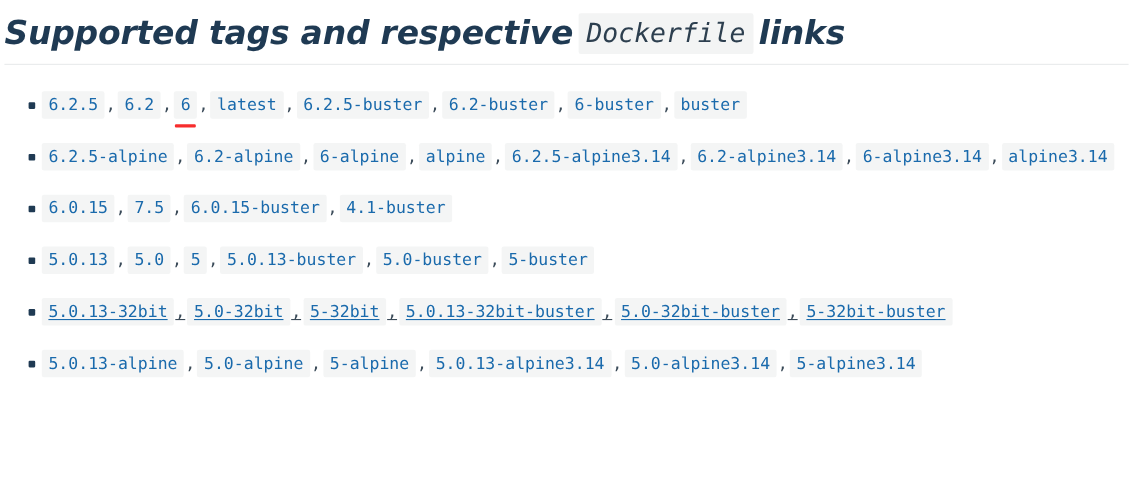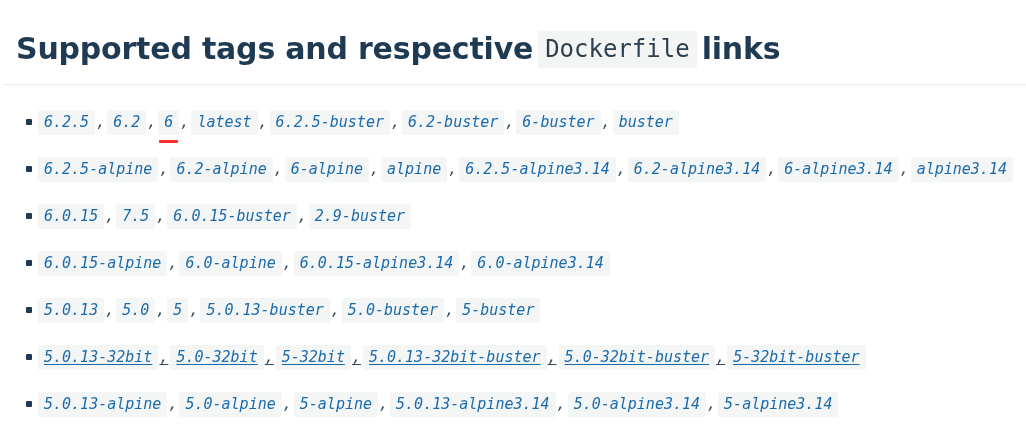--- a/index.html
+++ b/index.html
@@ -20,28 +20,29 @@
     height: 440px;
     position: relative;
     box-sizing: border-box;
   }
 
   
   .heading-wrap {
     padding: 14px 0 0 4px;
   }
   h1.page-title {
-    margin: 12px;
+    margin: 0;
     font-size: 30px;
-    line-height: 46px;
+    line-height: 32px;
     font-weight: bold;
     color: #1f3a53;
     letter-spacing: -0.2px;
     white-space: nowrap;
     font-family: "DejaVu Sans", sans-serif;
+    font-style: italic;
   }
   h1.page-title .code-inline {
     font-family: "DejaVu Sans Mono", monospace;
     font-size: 24px;
     font-weight: normal;
     background: #f3f4f4;
     color: #2d3f4f;
     padding: 4px 7px 5px 7px;
     border-radius: 2px;
     margin: 0 5px;
@@ -80,21 +81,20 @@
     height: 6px;
     background: #1f3a53;
     border-radius: 1px;
     display: block;
   }
 
   .tag-line {
     font-family: "DejaVu Sans Mono", monospace;
     font-size: 15px;
     color: #1f6fb0;
-    font-style: italic;
   }
 
   .tag {
     background: #f4f5f5;
     color: #1a6aac;
     padding: 3px 6px 4px 6px;
     border-radius: 2px;
     position: relative;
     display: inline-block;
     line-height: 18px;
@@ -134,20 +134,19 @@
 <div class="page">
 
   <div class="heading-wrap">
     <h1 class="page-title"><span>Supported tags and respective</span><code class="code-inline">Dockerfile</code><span>links</span></h1>
     <div class="title-rule"></div>
   </div>
 
   <ul class="tag-list" id="tag-list">
       <li class="tag-row"><span class="bullet"></span><span class="tag-line"><span class="tag">6.2.5</span><span class="sep">,</span><span class="tag">6.2</span><span class="sep">,</span><span class="tag marked">6</span><span class="sep">,</span><span class="tag">latest</span><span class="sep">,</span><span class="tag">6.2.5-buster</span><span class="sep">,</span><span class="tag">6.2-buster</span><span class="sep">,</span><span class="tag">6-buster</span><span class="sep">,</span><span class="tag">buster</span></span></li>
       <li class="tag-row"><span class="bullet"></span><span class="tag-line"><span class="tag">6.2.5-alpine</span><span class="sep">,</span><span class="tag">6.2-alpine</span><span class="sep">,</span><span class="tag">6-alpine</span><span class="sep">,</span><span class="tag">alpine</span><span class="sep">,</span><span class="tag">6.2.5-alpine3.14</span><span class="sep">,</span><span class="tag">6.2-alpine3.14</span><span class="sep">,</span><span class="tag">6-alpine3.14</span><span class="sep">,</span><span class="tag">alpine3.14</span></span></li>
-      <li class="tag-row"><span class="bullet"></span><span class="tag-line"><span class="tag">6.0.15</span><span class="sep">,</span><span class="tag">7.5</span><span class="sep">,</span><span class="tag">6.0.15-buster</span><span class="sep">,</span><span class="tag">2.9-buster</span></span></li>
-      <li class="tag-row"><span class="bullet"></span><span class="tag-line"><span class="tag">6.0.15-alpine</span><span class="sep">,</span><span class="tag">6.0-alpine</span><span class="sep">,</span><span class="tag">6.0.15-alpine3.14</span><span class="sep">,</span><span class="tag">6.0-alpine3.14</span></span></li>
+      <li class="tag-row"><span class="bullet"></span><span class="tag-line"><span class="tag">6.0.15</span><span class="sep">,</span><span class="tag">7.5</span><span class="sep">,</span><span class="tag">6.0.15-buster</span><span class="sep">,</span><span class="tag">4.1-buster</span></span></li>
       <li class="tag-row"><span class="bullet"></span><span class="tag-line"><span class="tag">5.0.13</span><span class="sep">,</span><span class="tag">5.0</span><span class="sep">,</span><span class="tag">5</span><span class="sep">,</span><span class="tag">5.0.13-buster</span><span class="sep">,</span><span class="tag">5.0-buster</span><span class="sep">,</span><span class="tag">5-buster</span></span></li>
       <li class="tag-row row-links"><span class="bullet"></span><span class="tag-line"><span class="tag">5.0.13-32bit</span><span class="sep">,</span><span class="tag">5.0-32bit</span><span class="sep">,</span><span class="tag">5-32bit</span><span class="sep">,</span><span class="tag">5.0.13-32bit-buster</span><span class="sep">,</span><span class="tag">5.0-32bit-buster</span><span class="sep">,</span><span class="tag">5-32bit-buster</span></span></li>
       <li class="tag-row"><span class="bullet"></span><span class="tag-line"><span class="tag">5.0.13-alpine</span><span class="sep">,</span><span class="tag">5.0-alpine</span><span class="sep">,</span><span class="tag">5-alpine</span><span class="sep">,</span><span class="tag">5.0.13-alpine3.14</span><span class="sep">,</span><span class="tag">5.0-alpine3.14</span><span class="sep">,</span><span class="tag">5-alpine3.14</span></span></li>
     </ul>
 
 </div>
 
 </body></html>

